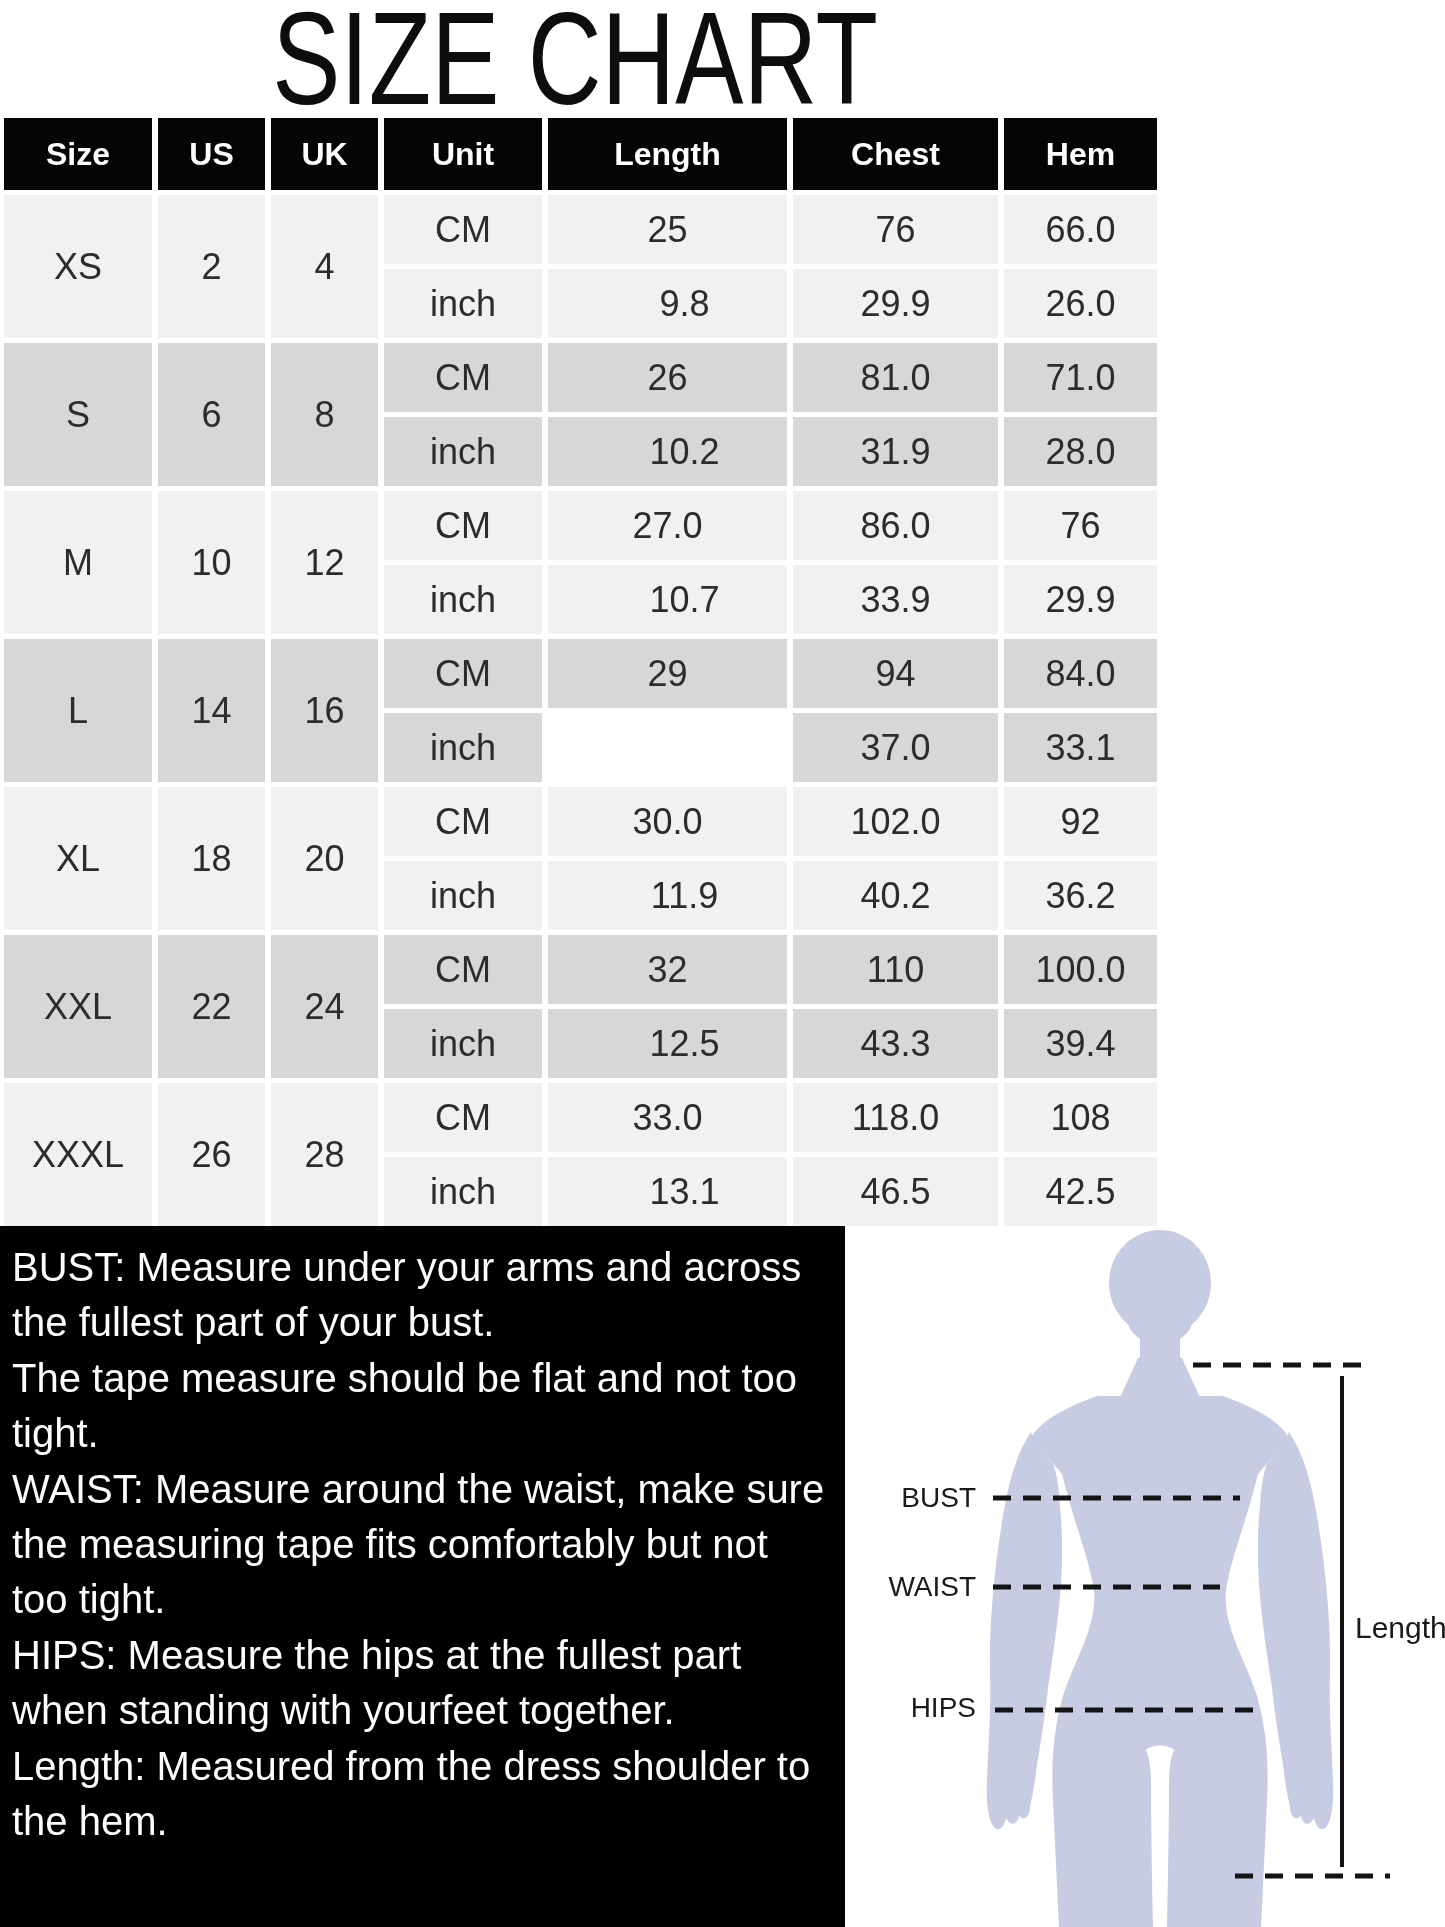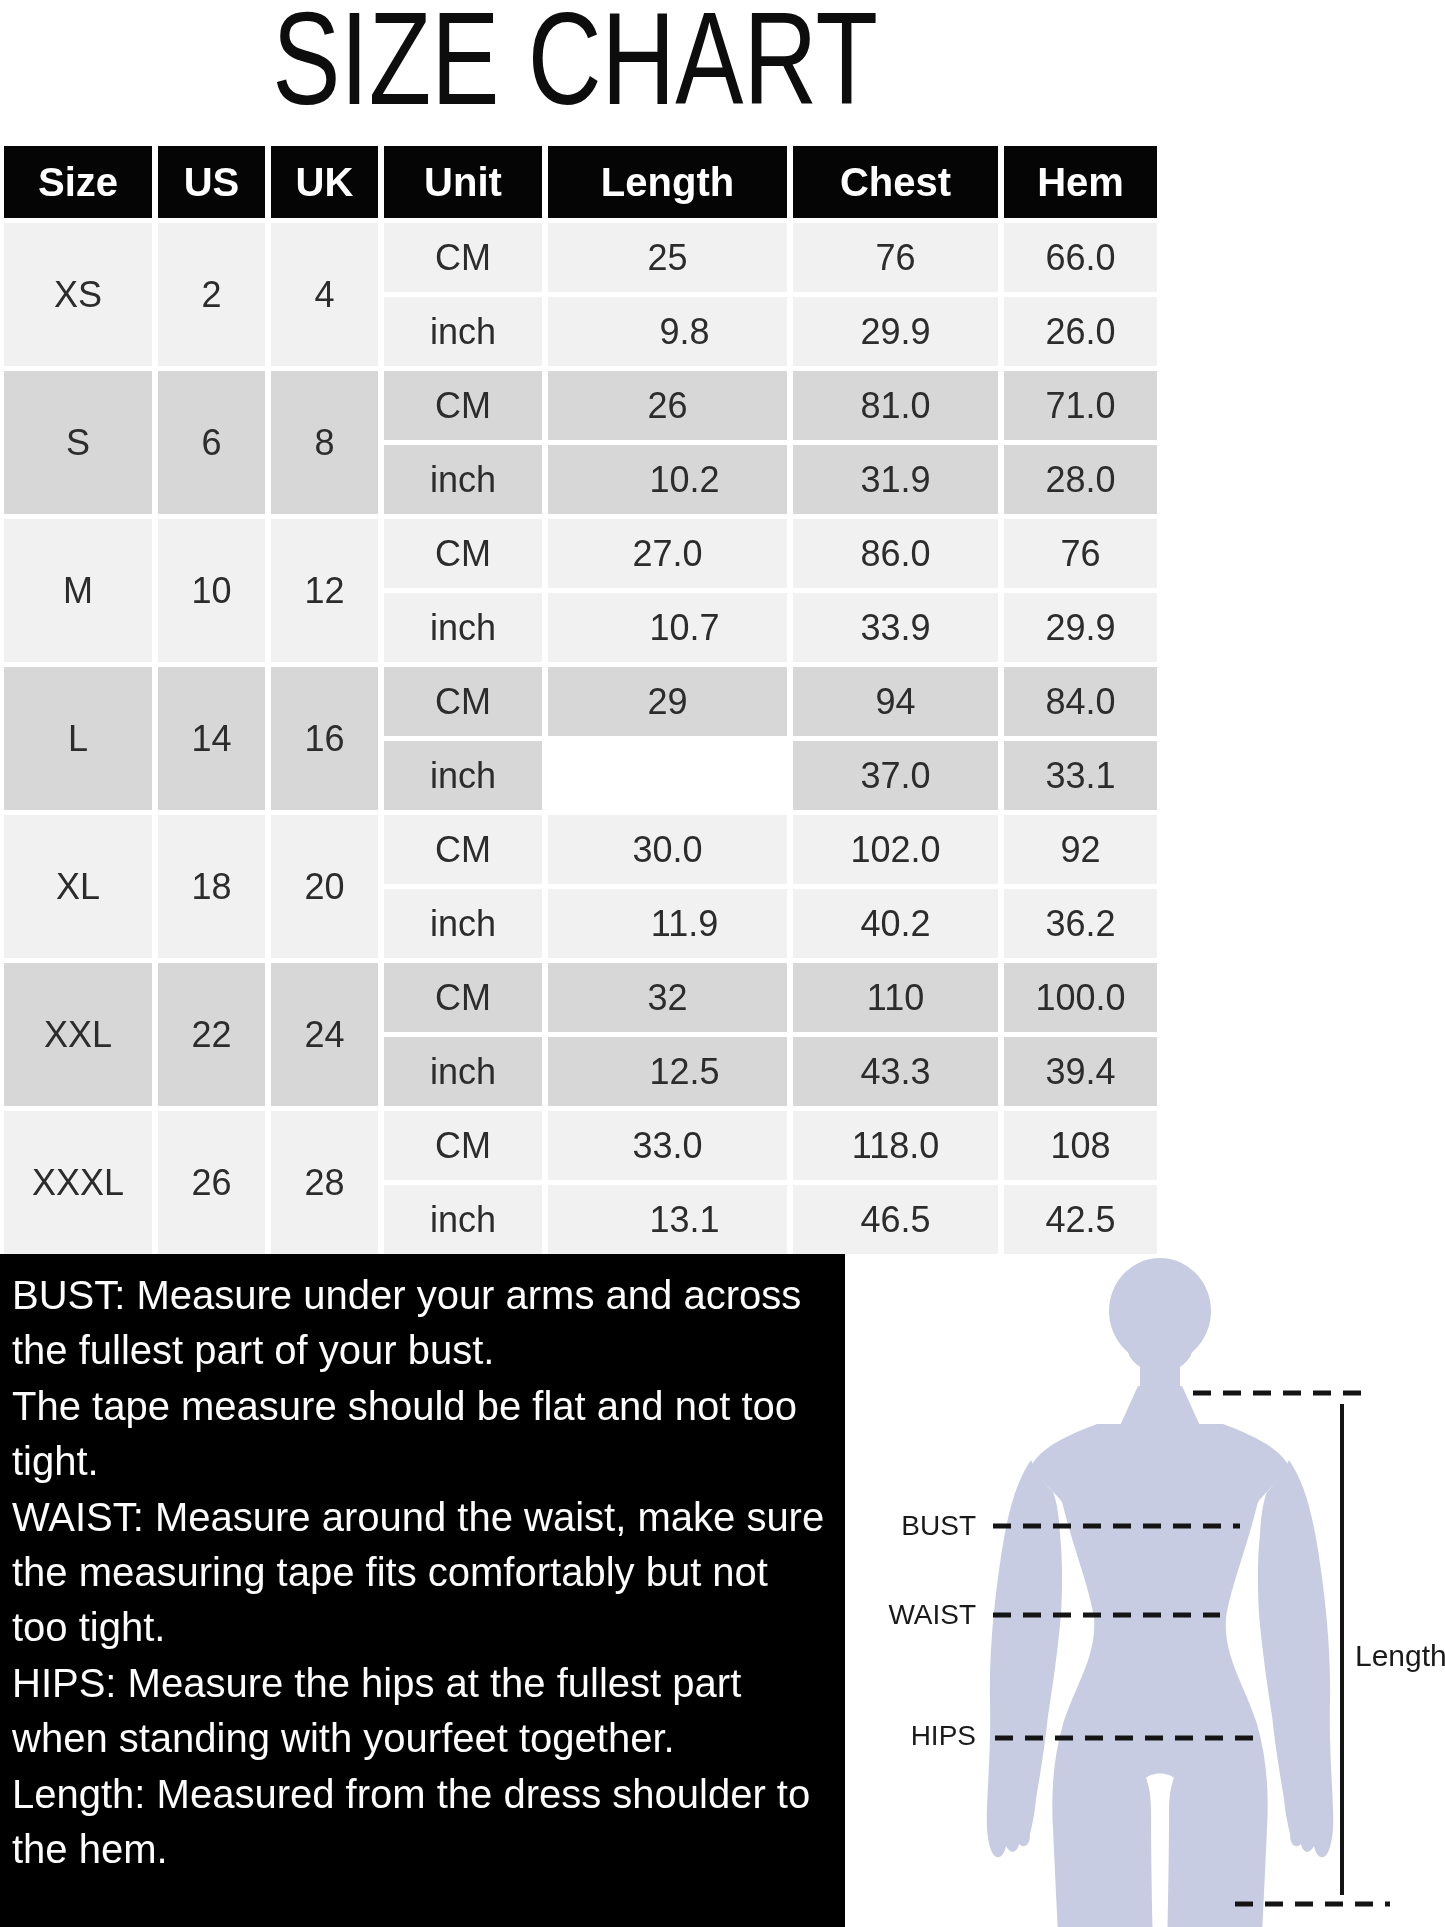--- a/index.html
+++ b/index.html
@@ -2,36 +2,36 @@
 <html><head>
 <meta charset="utf-8">
 <style>
   * { margin:0; padding:0; box-sizing:border-box; }
   html,body { background:#ffffff; }
   body {
     width:1445px; height:1927px; position:relative; overflow:hidden;
     font-family:"Liberation Sans", sans-serif; color:#2c2c2c;
   }
   
-  .title-area { position:relative; height:146px; }
+  .title-area { position:relative; height:118px; }
   .main-title {
     position:absolute; top:-7px; left:0; width:1150px; text-align:center;
     font-size:131px; line-height:131px; font-weight:400; color:#0d0d0d;
     transform:scaleX(0.78); transform-origin:center; white-space:nowrap;
   }
   
   .size-table { margin-left:4px; width:1153px; }
   .thead, .tblock {
     display:grid;
     grid-template-columns:148px 107px 107px 158px 239px 205px 153px;
     column-gap:6px;
   }
   .thead { grid-template-rows:72px; }
   .hcell {
-    background:#050505; color:#ffffff; font-weight:700; font-size:40px;
+    background:#050505; color:#ffffff; font-weight:700; font-size:32px;
     display:flex; align-items:center; justify-content:center;
   }
   .tblock { grid-template-rows:69px 69px; row-gap:5px; margin-top:5px; }
   .cell {
     display:flex; align-items:center; justify-content:center;
     font-size:36px; font-weight:400; color:#2c2c2c;
   }
   .light .cell { background:#f1f1f1; }
   .dark  .cell { background:#d7d7d7; }
   .g-size { grid-area:1/1/3/2; }

